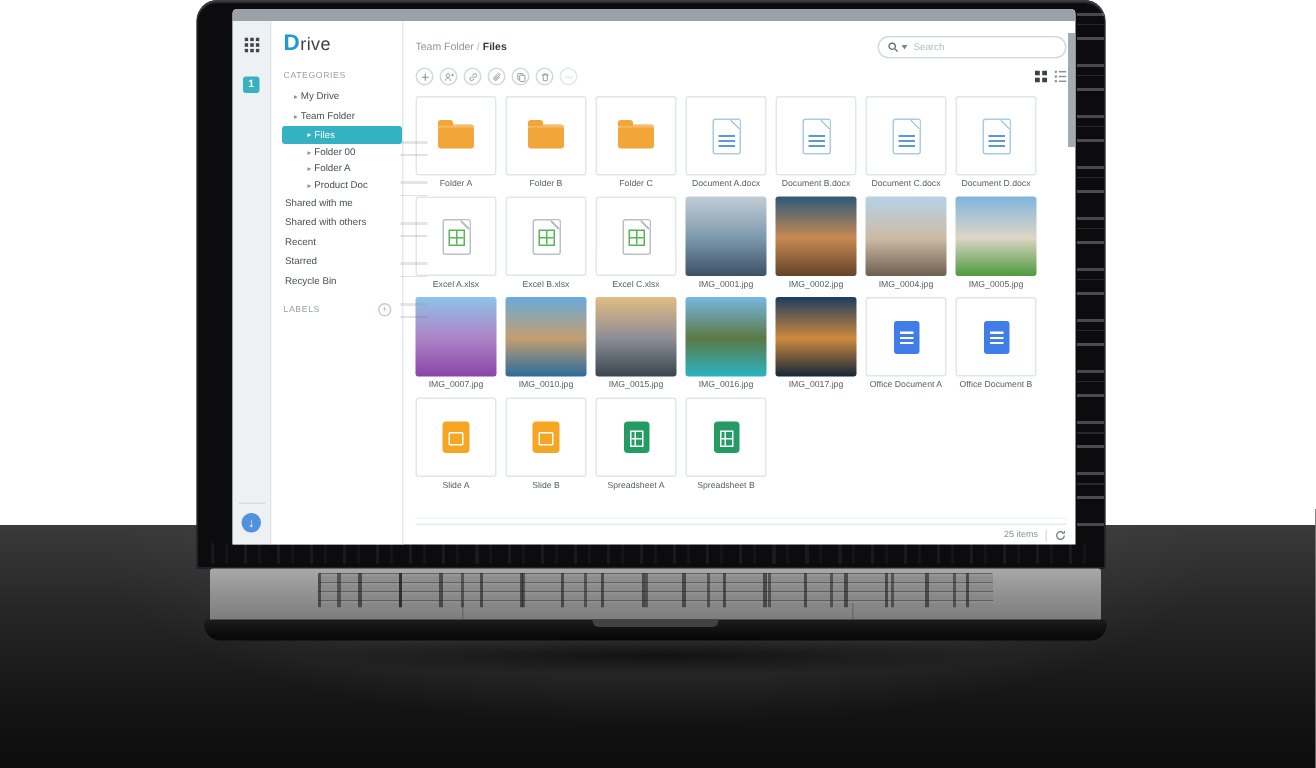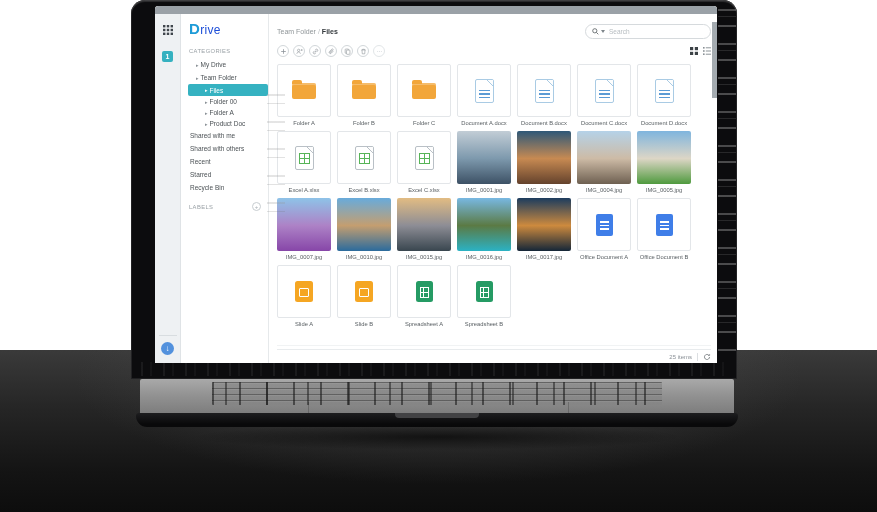--- a/index.html
+++ b/index.html
@@ -47,21 +47,21 @@
   .badge{margin-top:16px;width:11px;height:11px;background:#35b1c0;border-radius:2px;color:#fff;font-size:7px;font-weight:bold;
          display:flex;align-items:center;justify-content:center;}
   .strip-bottom{margin-top:auto;width:100%;display:flex;flex-direction:column;align-items:center;}
   .strip-div{width:18px;border-top:1px solid #d8dde0;}
   .client-btn{margin:6px 0 8px 0;width:13px;height:13px;border-radius:50%;background:#5291dd;color:#fff;font-size:8px;
          display:flex;align-items:center;justify-content:center;line-height:1;}
   
   .sidebar{width:88px;background:#fff;border-right:1px solid #e6e9eb;box-sizing:border-box;padding-top:8px;font-size:6.5px;color:#4a5054;}
   .logo{padding-left:8px;line-height:14px;letter-spacing:.3px;}
   .logo .d{color:#1e9bd7;font-size:15px;font-weight:600;}
-  .logo .rest{color:#1d4ed8;font-size:12px;font-weight:300;}
+  .logo .rest{color:#404040;font-size:12px;font-weight:300;}
   .cat-header{margin:9px 0 4px 8px;font-size:5.8px;color:#9aa1a6;letter-spacing:.4px;}
   .s-item{position:relative;display:flex;align-items:center;height:13px;cursor:default;}
   .s-item .arr{font-size:5px;color:#8a9196;margin-right:2px;}
   .s-item.lvl1{padding-left:9px;}
   .s-item.lvl1.has-arrow{padding-left:15px;}
   .s-item.lvl2{padding-left:24px;height:11px;}
   .s-item.selected{background:#35b2c1;color:#fff;border-radius:2px;margin-left:7px;height:12px;padding-left:17px;}
   .s-item.selected .arr{color:#fff;}
   .labels-row{margin-top:8px;display:flex;align-items:center;justify-content:space-between;padding:0 7px 0 8px;}
   .labels-title{font-size:5.8px;color:#9aa1a6;letter-spacing:.4px;}

